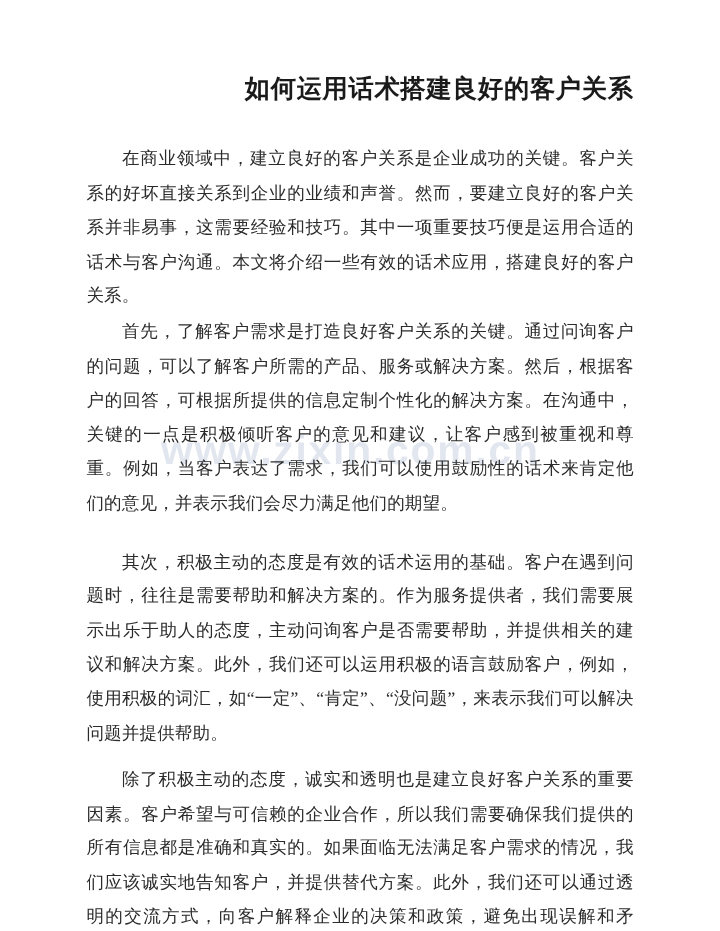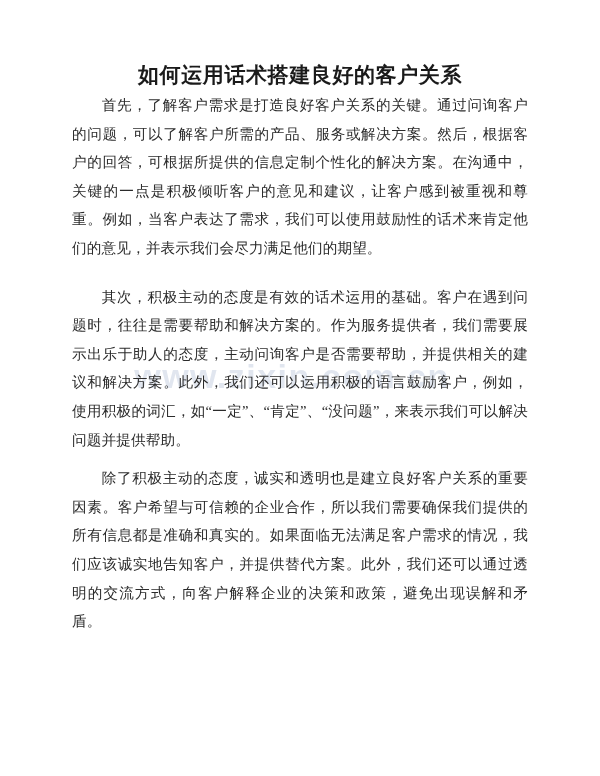--- a/index.html
+++ b/index.html
@@ -51,21 +51,21 @@
 
   #doc-title {
     margin: 0;
     padding: 0;
     font-family: "Liberation Sans", "DejaVu Sans", sans-serif;
     font-weight: 700;
     font-size: 21px;
     line-height: 30px;
     letter-spacing: 0.6px;
     color: #1a1a1a;
-    text-align: center;
+    text-align: right;
     padding-top: 60px;
   }
 
   .para {
     margin: 0;
     padding: 0;
     font-size: 14.6px;
     line-height: 28.6px;
     color: #2b2b2b;
     text-align: justify;
@@ -88,20 +88,21 @@
 <body>
 
 <div id="page">
 
   <div id="watermark">www.zixin.com.cn</div>
 
   <div id="content">
 
     <h1 id="doc-title">如何运用话术搭建良好的客户关系</h1>
 
+    <p class="para" id="p1"><span class="ind"></span><span>在商业领域中，建立良好的客户关系是企业成功的关键。客户关系的好坏直接关系到企业的业绩和声誉。然而，要建立良好的客户关系并非易事，这需要经验和技巧。其中一项重要技巧便是运用合适的话术与客户沟通。本文将介绍一些有效的话术应用，搭建良好的客户关系。</span></p>
 
     <p class="para" id="p2"><span class="ind"></span><span>首先，了解客户需求是打造良好客户关系的关键。通过问询客户的问题，可以了解客户所需的产品、服务或解决方案。然后，根据客户的回答，可根据所提供的信息定制个性化的解决方案。在沟通中，关键的一点是积极倾听客户的意见和建议，让客户感到被重视和尊重。例如，当客户表达了需求，我们可以使用鼓励性的话术来肯定他们的意见，并表示我们会尽力满足他们的期望。</span></p>
 
     <p class="para" id="p3"><span class="ind"></span><span>其次，积极主动的态度是有效的话术运用的基础。客户在遇到问题时，往往是需要帮助和解决方案的。作为服务提供者，我们需要展示出乐于助人的态度，主动问询客户是否需要帮助，并提供相关的建议和解决方案。此外，我们还可以运用积极的语言鼓励客户，例如，使用积极的词汇，如“一定”、“肯定”、“没问题”，来表示我们可以解决问题并提供帮助。</span></p>
 
     <p class="para" id="p4"><span class="ind"></span><span>除了积极主动的态度，诚实和透明也是建立良好客户关系的重要因素。客户希望与可信赖的企业合作，所以我们需要确保我们提供的所有信息都是准确和真实的。如果面临无法满足客户需求的情况，我们应该诚实地告知客户，并提供替代方案。此外，我们还可以通过透明的交流方式，向客户解释企业的决策和政策，避免出现误解和矛盾。</span></p>
 
   </div>
 </div>
 

